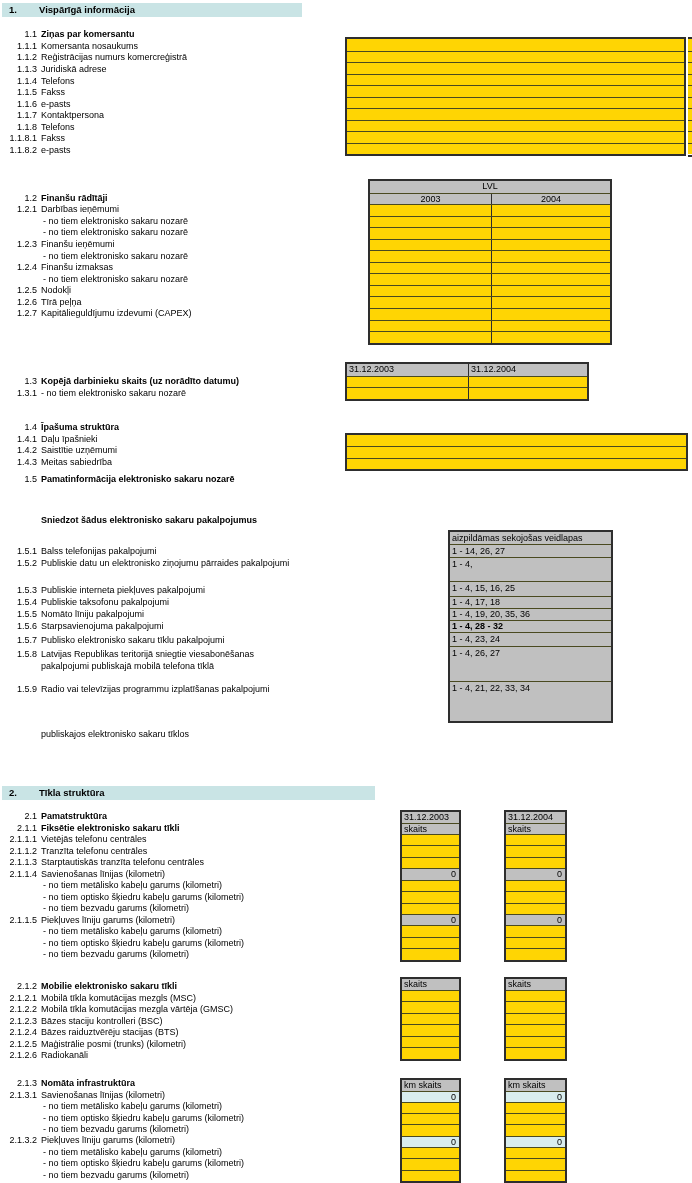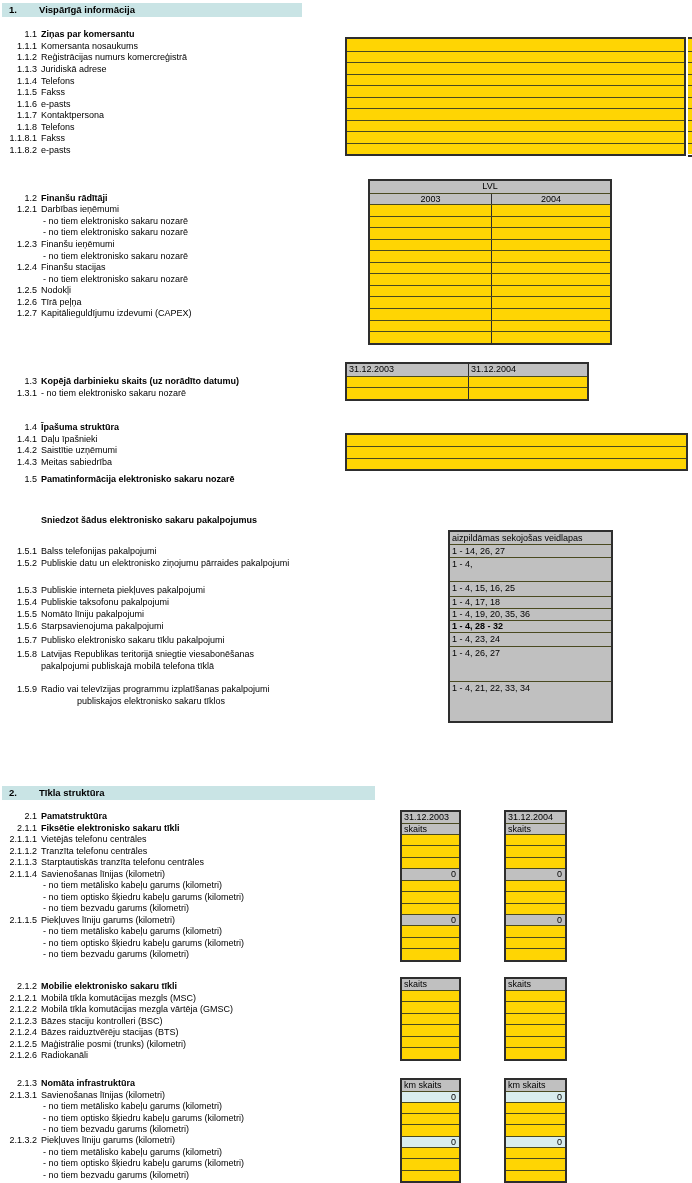--- a/index.html
+++ b/index.html
@@ -159,21 +159,21 @@
         <span class="t">Finanšu ieņēmumi</span>
       </div>
 
       <div class="lr s">
         <span class="n"></span>
         <span class="t">- no tiem elektronisko sakaru nozarē</span>
       </div>
 
       <div class="lr">
         <span class="n">1.2.4</span>
-        <span class="t">Finanšu stacijas</span>
+        <span class="t">Finanšu izmaksas</span>
       </div>
 
       <div class="lr s">
         <span class="n"></span>
         <span class="t">- no tiem elektronisko sakaru nozarē</span>
       </div>
 
       <div class="lr">
         <span class="n">1.2.5</span>
         <span class="t">Nodokļi</span>
@@ -348,21 +348,21 @@
     <span class="t">Latvijas Republikas teritorijā sniegtie viesabonēšanas</span>
     </div>
   <div class="absr" style="top:660px;">
     <span class="n"></span>
     <span class="t">pakalpojumi publiskajā mobilā telefona tīklā</span>
     </div>
   <div class="absr" style="top:683.5px;">
     <span class="n">1.5.9</span>
     <span class="t">Radio vai televīzijas programmu izplatīšanas pakalpojumi</span>
     </div>
-  <div class="absr" style="top:695px;padding-left:36px;">
+  <div class="absr" style="top:728px;">
     <span class="n"></span>
     <span class="t">publiskajos elektronisko sakaru tīklos</span>
     </div>
 
   <div class="tbl" style="left:448px;top:529.5px;width:165px;">
     <div class="row f gc cell-l" style="height:12.5px;line-height:12px;">aizpildāmas sekojošas veidlapas</div>
     <div class="row gc cell-l" style="height:12.5px;line-height:12px;">1 - 14, 26, 27</div>
     <div class="row gc cell-l tall" style="height:24.5px;">1 - 4,</div>
     <div class="row gc cell-l tall" style="height:14.5px;">1 - 4, 15, 16, 25</div>
     <div class="row gc cell-l" style="height:12px;">1 - 4, 17, 18</div>

